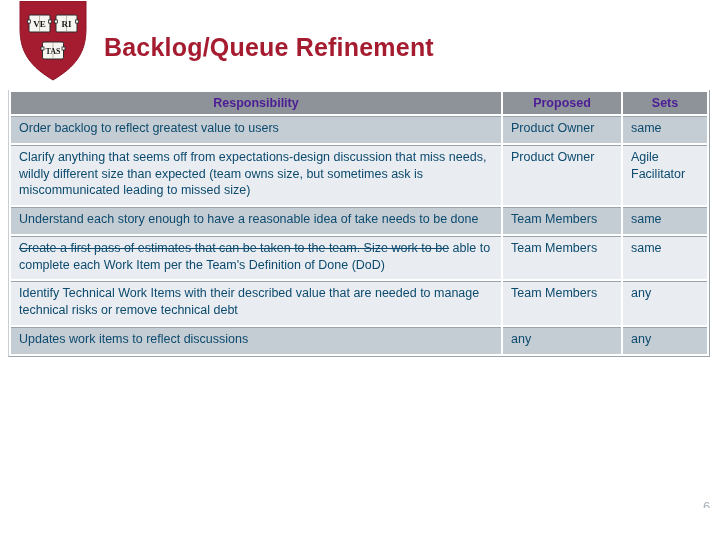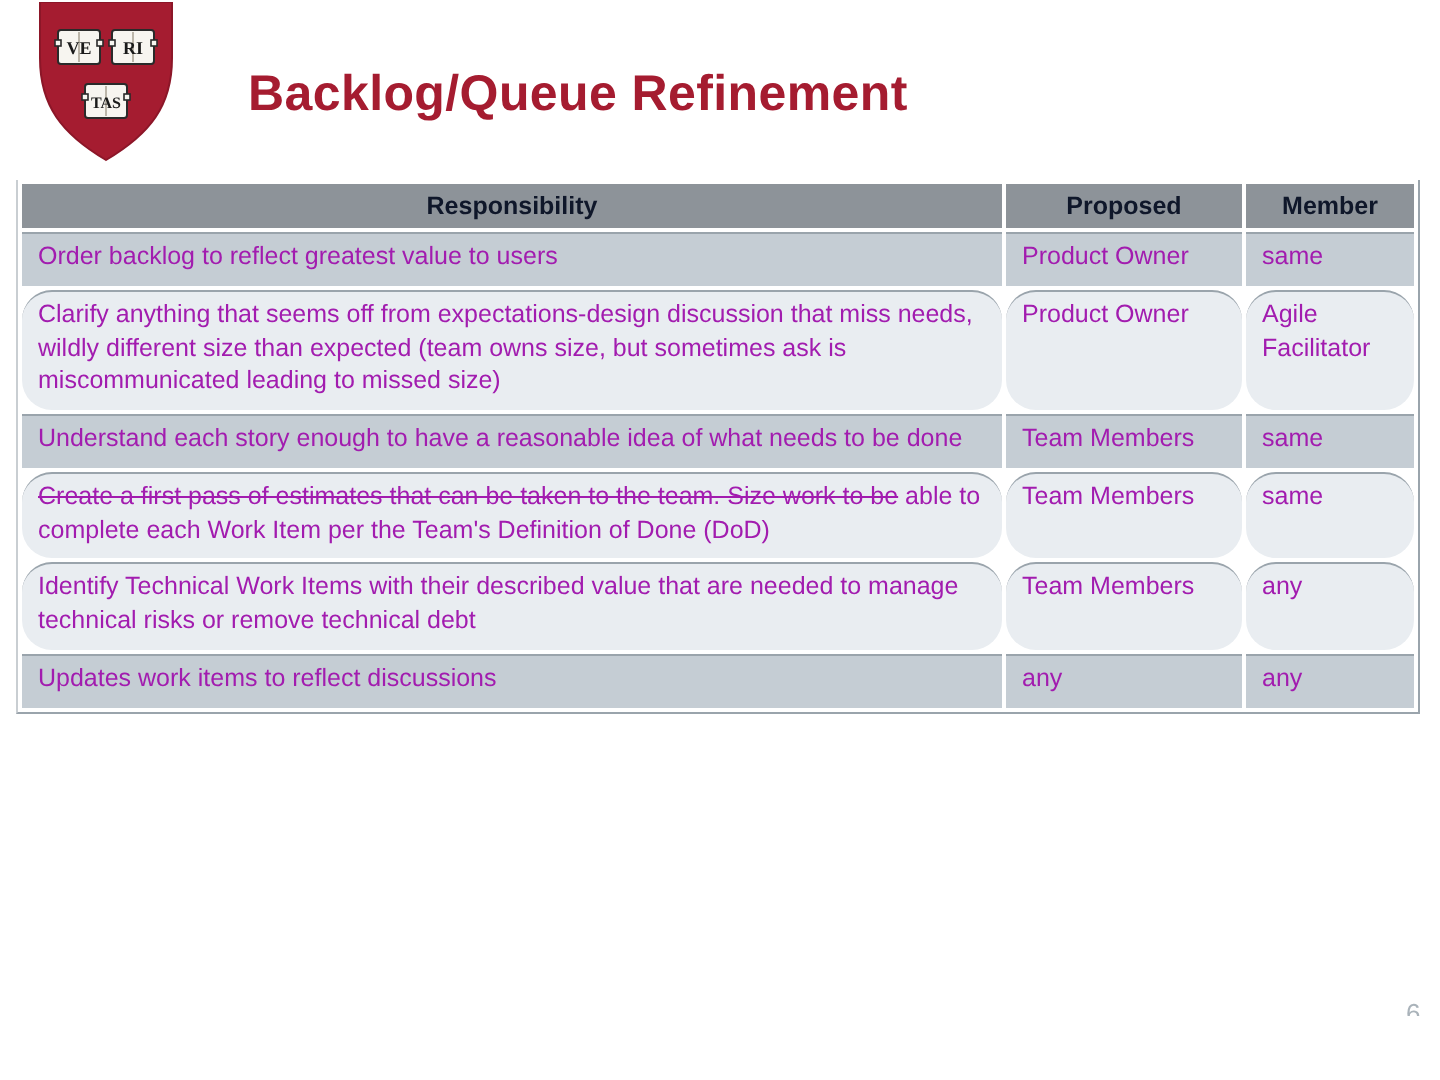--- a/index.html
+++ b/index.html
@@ -8,53 +8,53 @@
     width:720px;height:508px;
     background:#ffffff;
     font-family:"Liberation Sans","DejaVu Sans",sans-serif;
     overflow:hidden;
   }
   
   .crest{position:absolute;left:17px;top:1px;width:72px;height:80px;}
   .slide-title{
     position:absolute;left:104px;top:33px;
     font-size:25px;font-weight:bold;color:#A51C30;
-    letter-spacing:0.2px;white-space:nowrap;margin-left:20px;
+    letter-spacing:0.2px;white-space:nowrap;
   }
   
   .page-num{
     position:absolute;left:703px;top:499px;z-index:0;
     font-size:13px;color:#aab3ba;
   }
   
   .table-wrap{
     position:absolute;left:8px;top:90px;width:700px;z-index:1;
     background:#ffffff;
     border-right:1px solid #9AA4AC;
     border-bottom:1px solid #9AA4AC;
     border-left:1px solid #c9ced2;
   }
   table.refine{
     border-collapse:separate;border-spacing:2px;
     width:700px;table-layout:fixed;
     background:#ffffff;
   }
   table.refine th{
-    background:#8D9399;color:#0f172a;
+    background:#8D9399;color:#4c1d95;
     font-size:12.5px;font-weight:bold;text-align:center;
     padding:4px 6px;
   }
   table.refine td{
-    font-size:12.5px;line-height:1.34;color:#a21caf;
+    font-size:12.5px;line-height:1.34;color:#0c4a6e;
     vertical-align:top;text-align:left;
     padding:3px 8px 6px 8px;
     border-top:1px solid #9AA4AC;
   }
   tr.dark td{background:#C5CDD4;}
-  tr.light td{background:#E9EDF1;border-radius:15px;}
+  tr.light td{background:#E9EDF1;}
   .col-resp{width:490px;}
   .col-prop{width:118px;}
   .col-event{width:84px;}
   .struck{text-decoration:line-through;}
 </style>
 </head>
 <body>
 
 <div class="slide">
 
@@ -96,36 +96,36 @@
     <table class="refine">
       <colgroup>
         <col class="col-resp">
           <col class="col-prop">
           <col class="col-event">
       </colgroup>
       <thead>
         <tr>
           <th>Responsibility</th>
           <th>Proposed</th>
-          <th>Member</th>
+          <th>Sets</th>
         </tr>
       </thead>
       <tbody>
           <tr class="dark">
             <td>Order backlog to reflect greatest value to users</td>
             <td>Product Owner</td>
             <td>same</td>
           </tr>
           <tr class="light">
             <td>Clarify anything that seems off from expectations-design discussion that miss needs, wildly different size than expected (team owns size, but sometimes ask is miscommunicated leading to missed size)</td>
             <td>Product Owner</td>
             <td>Agile Facilitator</td>
           </tr>
           <tr class="dark">
-            <td>Understand each story enough to have a reasonable idea of what needs to be done</td>
+            <td>Understand each story enough to have a reasonable idea of take needs to be done</td>
             <td>Team Members</td>
             <td>same</td>
           </tr>
           <tr class="light">
             <td><span class="struck">Create a first pass of estimates that can be taken to the team. Size work to be</span> able to complete each Work Item per the Team's Definition of Done (DoD)</td>
             <td>Team Members</td>
             <td>same</td>
           </tr>
           <tr class="light">
             <td>Identify Technical Work Items with their described value that are needed to manage technical risks or remove technical debt</td>

